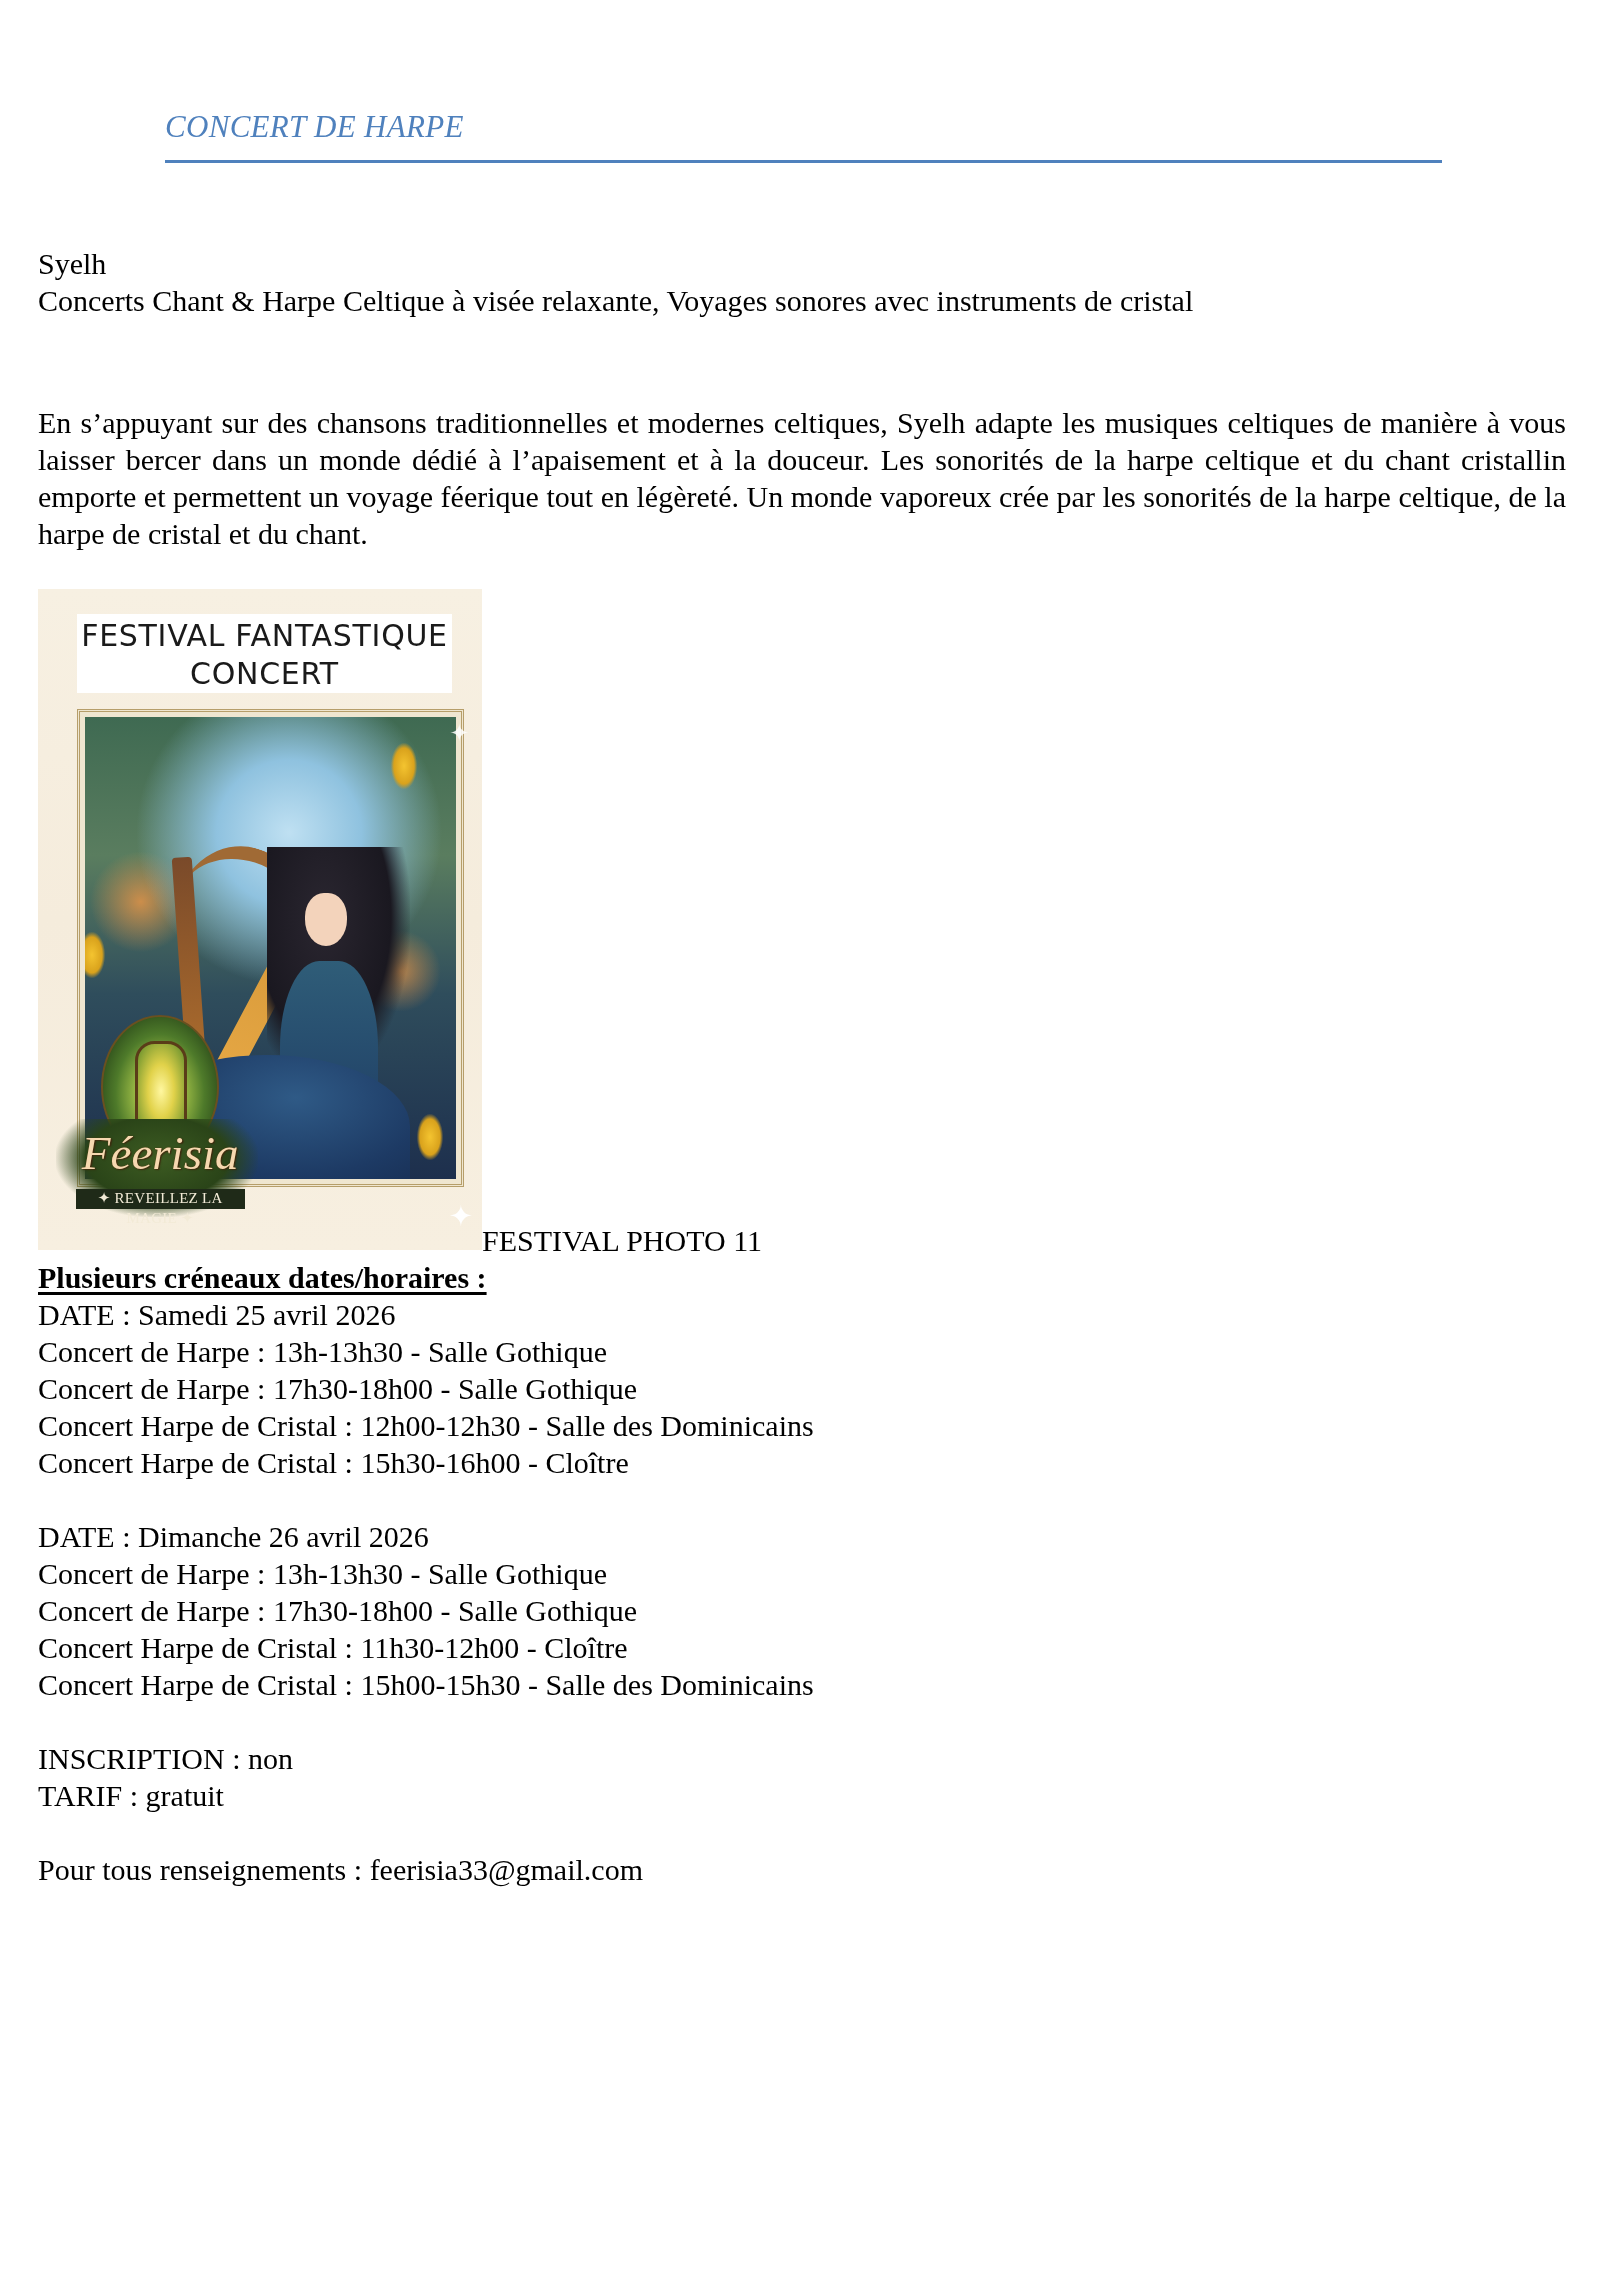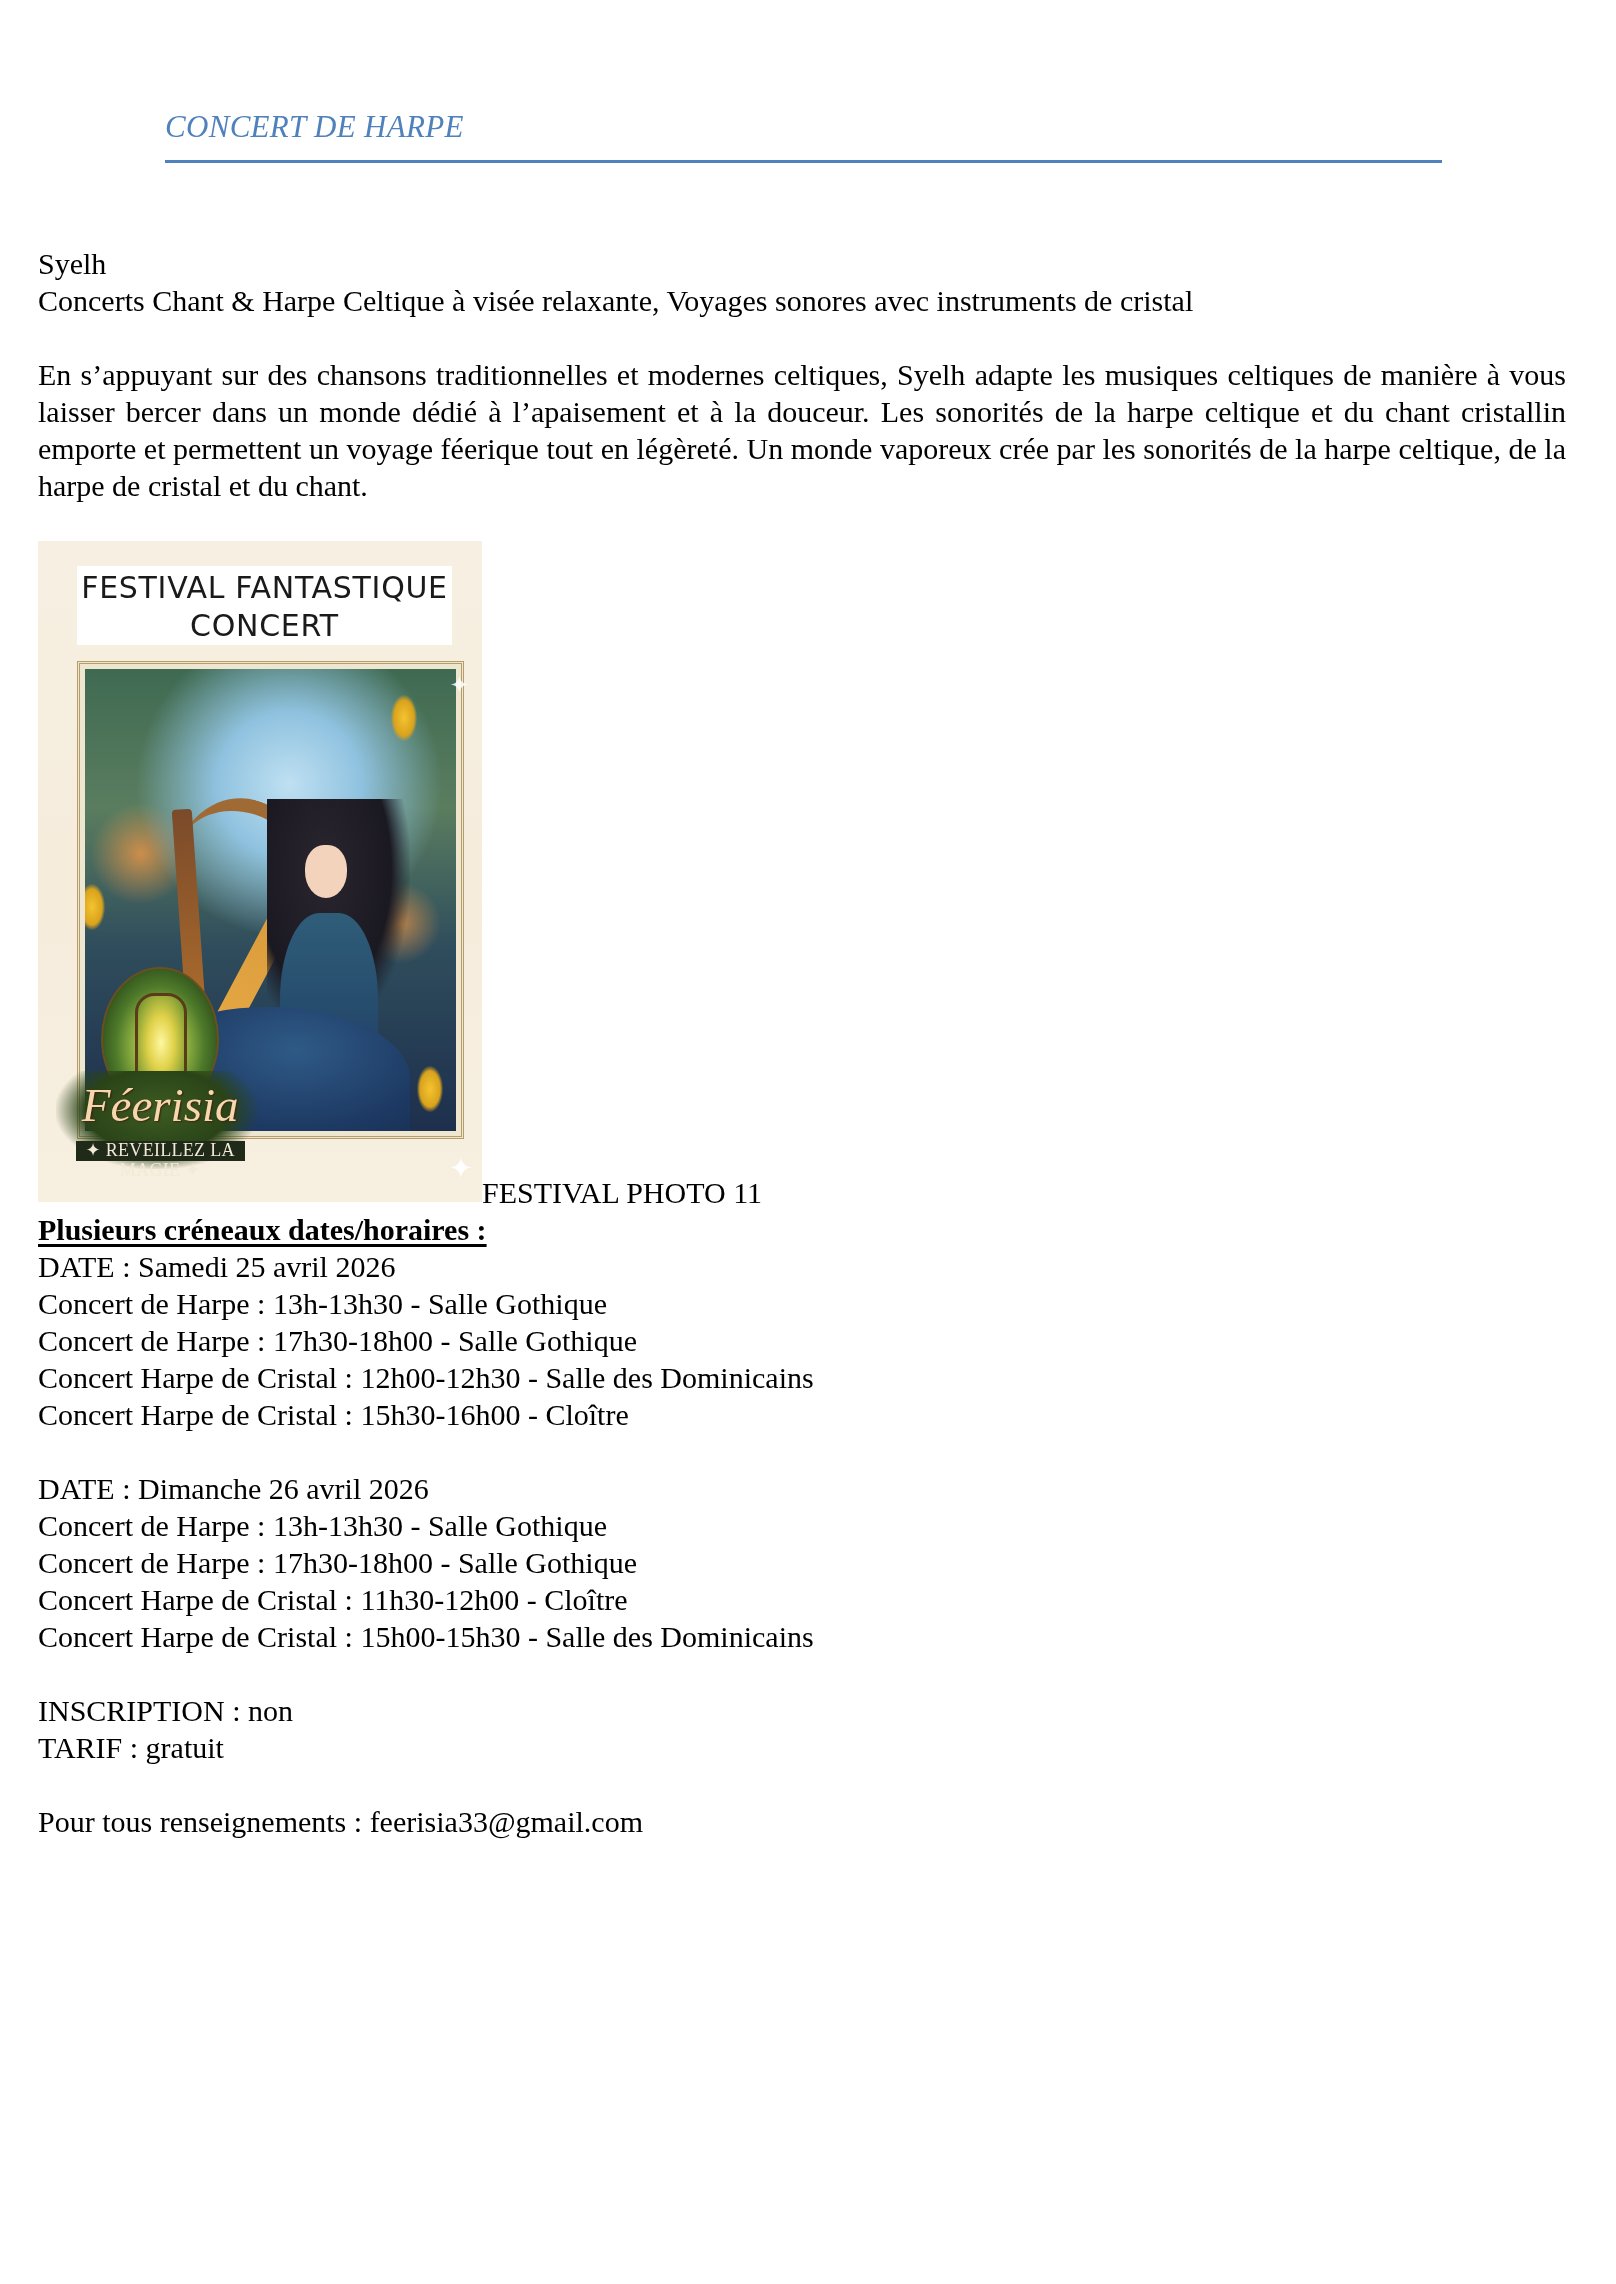--- a/index.html
+++ b/index.html
@@ -44,20 +44,21 @@
       left: 38px;
       top: 245px;
       width: 1528px;
       font-size: 30px;
       line-height: 37px;
     }
     .line { white-space: nowrap; }
     .para {
       text-align: justify;
       text-align-last: left;
+      margin-top: 48px;
     }
     .gap { height: 37px; }
     .figure-row {
       position: relative;
       margin-top: 37px;
       height: 670px;
     }
     .poster {
       position: absolute;
       left: 0;
@@ -232,21 +233,21 @@
       text-shadow: 0 0 1.3px #5a3a10, 1.3px 1.3px 1.3px #3b2a10;
     }
     .poster .emblem .tagline {
       position: absolute;
       left: 26px;
       top: 174px;
       width: 169px;
       height: 19.5px;
       text-align: center;
       font-family: "Liberation Serif", serif;
-      font-size: 18px;
+      font-size: 15px;
       line-height: 19.5px;
       color: #f2ead6;
       background: #1f2a18;
       letter-spacing: 0.3px;
     }
     .poster .sparkle {
       position: absolute;
       right: 9px;
       bottom: 19.5px;
       font-size: 29px;

